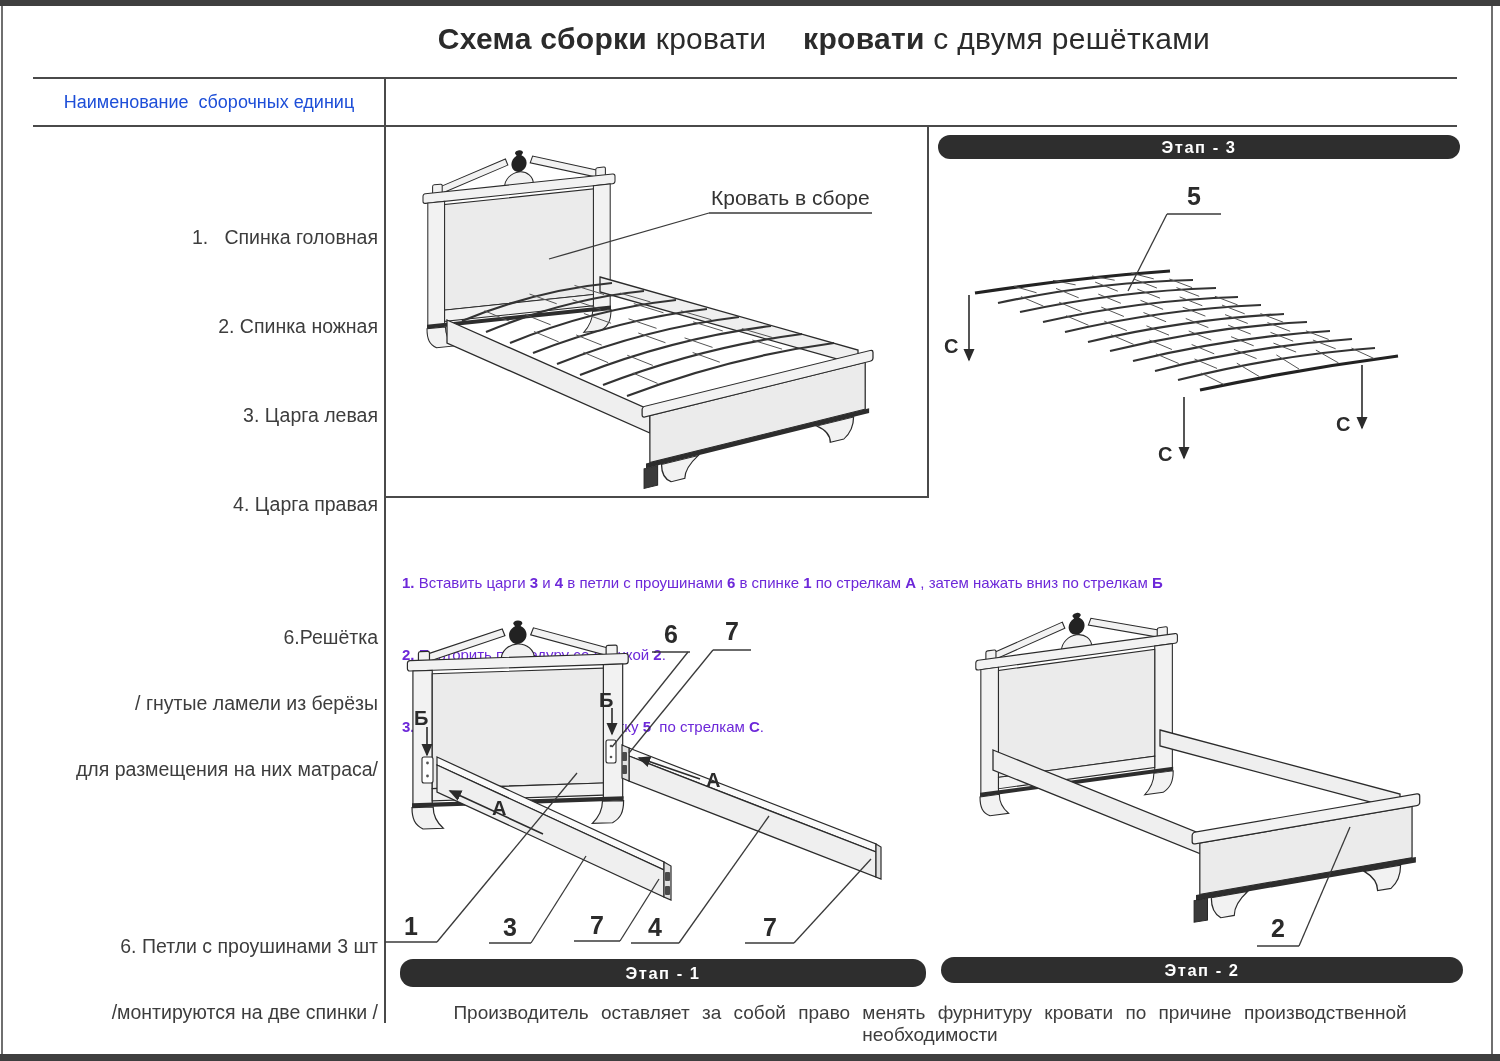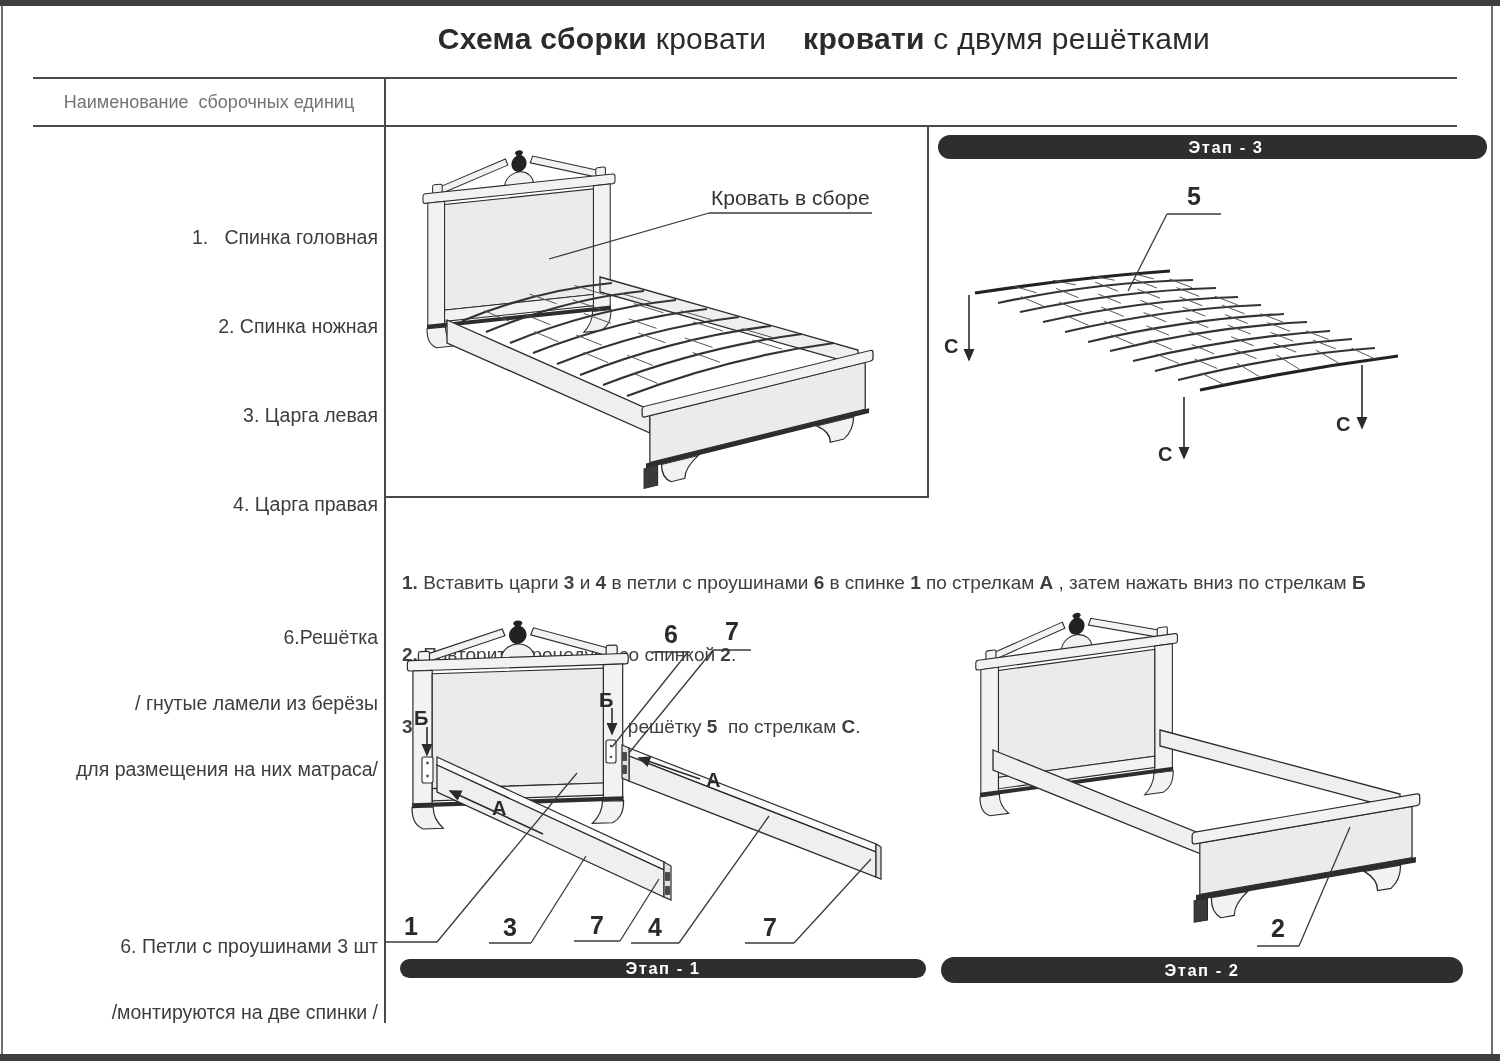--- a/index.html
+++ b/index.html
@@ -4,27 +4,27 @@
 <style>
   html,body{margin:0;padding:0;background:#e8e8e8;}
   .page{position:relative;width:1500px;height:1061px;background:#ffffff;overflow:hidden;
         font-family:"Liberation Sans", sans-serif;color:#333;}
   .abs{position:absolute;}
   .hline{position:absolute;height:2px;background:#4a4a4a;}
   .vline{position:absolute;width:2px;background:#4a4a4a;}
   .pageband{position:absolute;background:#3f3f3f;}
   .title{font-size:30px;letter-spacing:.3px;color:#2b2b2b;text-align:center;white-space:pre;}
   .title b{font-weight:700;margin-left:28px;}
-  .colhead{font-size:18px;color:#737373;text-align:center;white-space:pre-wrap;}
+  .colhead{font-size:18px;color:#1d4ed8;text-align:center;white-space:pre-wrap;}
   .partslist{font-size:19.5px;line-height:22px;color:#3d3d3d;white-space:pre-wrap;}
   .partslist .pitem{margin-bottom:23px;text-align:right;}
   .box{position:absolute;border:2px solid #4a4a4a;box-sizing:border-box;background:transparent;}
   .pill{position:absolute;background:#2e2e2e;border-radius:13px;color:#fff;font-size:16.5px;
         font-weight:700;letter-spacing:1.5px;display:flex;align-items:center;justify-content:center;}
-  .steps{font-size:19px;line-height:24px;color:#404040;white-space:pre-wrap;}
+  .steps{font-size:15px;line-height:24px;color:#6d28d9;white-space:pre-wrap;}
   .steps b{font-weight:700;}
   .bedlabel{font-size:21px;color:#333;}
   .co{position:absolute;font-size:25px;font-weight:700;color:#2b2b2b;transform:translateX(-50%);line-height:1;}
   .al{position:absolute;font-size:20px;font-weight:700;color:#2b2b2b;line-height:1;}
   .footer{font-size:19px;color:#3d3d3d;text-align:center;word-spacing:7px;}
   svg.linework{position:absolute;left:0;top:0;pointer-events:none;}
   .pf{fill:#f2f2f2;stroke:#2b2b2b;stroke-width:1.3;}
   .pp{fill:#ebebeb;stroke:#2b2b2b;stroke-width:1.3;}
   .railface{fill:#efefef;stroke:#2b2b2b;stroke-width:1.3;}
   .railtop{fill:#fafafa;stroke:#2b2b2b;stroke-width:1.2;}
@@ -64,36 +64,37 @@
     </div>
     <div class="pitem" style="margin-bottom:22px;">
       <div>6. Петли с проушинами 3 шт</div>
       <div>/монтируются на две спинки /</div>
     </div>
     
   </div>
 
   <div class="box" style="left:384px;top:125px;width:545px;height:373px;"></div>
 
-  <div class="pill" style="left:938px;top:135px;width:522px;height:24px;padding-left:27px;">
+  <div class="pill" style="left:938px;top:135px;width:522px;height:24px;">
       <span>Этап - 3</span>
     </div>
-  <div class="pill" style="left:400px;top:959px;width:526px;height:19px;">
+  <div class="pill" style="left:400px;top:959px;width:526px;height:28px;">
       <span>Этап - 1</span>
     </div>
   <div class="pill" style="left:941px;top:957px;width:522px;height:26px;">
       <span>Этап - 2</span>
     </div>
 
   <div class="abs steps" style="left:402px;top:523px;width:1060px;">
     <div><b>1.</b><span> Вставить царги </span><b>3</b><span> и </span><b>4</b><span> в петли с проушинами </span><b>6</b><span> в спинке </span><b>1</b><span> по стрелкам </span><b>А</b><span> , затем нажать вниз по стрелкам </span><b>Б</b></div>
     <div><b>2.</b><span> Повторить процедуру со спинкой </span><b>2</b><span>.</span></div>
     <div><b>3.</b><span> Разложить на кровать  решётку </span><b>5</b><span>  по стрелкам </span><b>С</b><span>.</span></div>
   </div>
 
+  <div class="abs footer" style="left:400px;top:1002px;width:1060px;">Производитель оставляет за собой право менять фурнитуру кровати по причине производственной необходимости</div>
 
   <svg class="linework" width="1500" height="1061" viewBox="0 0 1500 1061">
     <defs>
       <marker id="ah" markerWidth="9" markerHeight="8" refX="7" refY="3.5" orient="auto">
         <path d="M0,0 L8,3.5 L0,7 Z" fill="#2b2b2b"></path>
       </marker>
       <g id="hb">
         <path d="M14,36 L98,9 L101,17 L17,44 Z" class="pf"></path>
         <rect x="7" y="32" width="12" height="12" rx="2" class="pf"></rect>
         <path d="M216,36 L132,9 L129,17 L213,44 Z" class="pf"></path>

